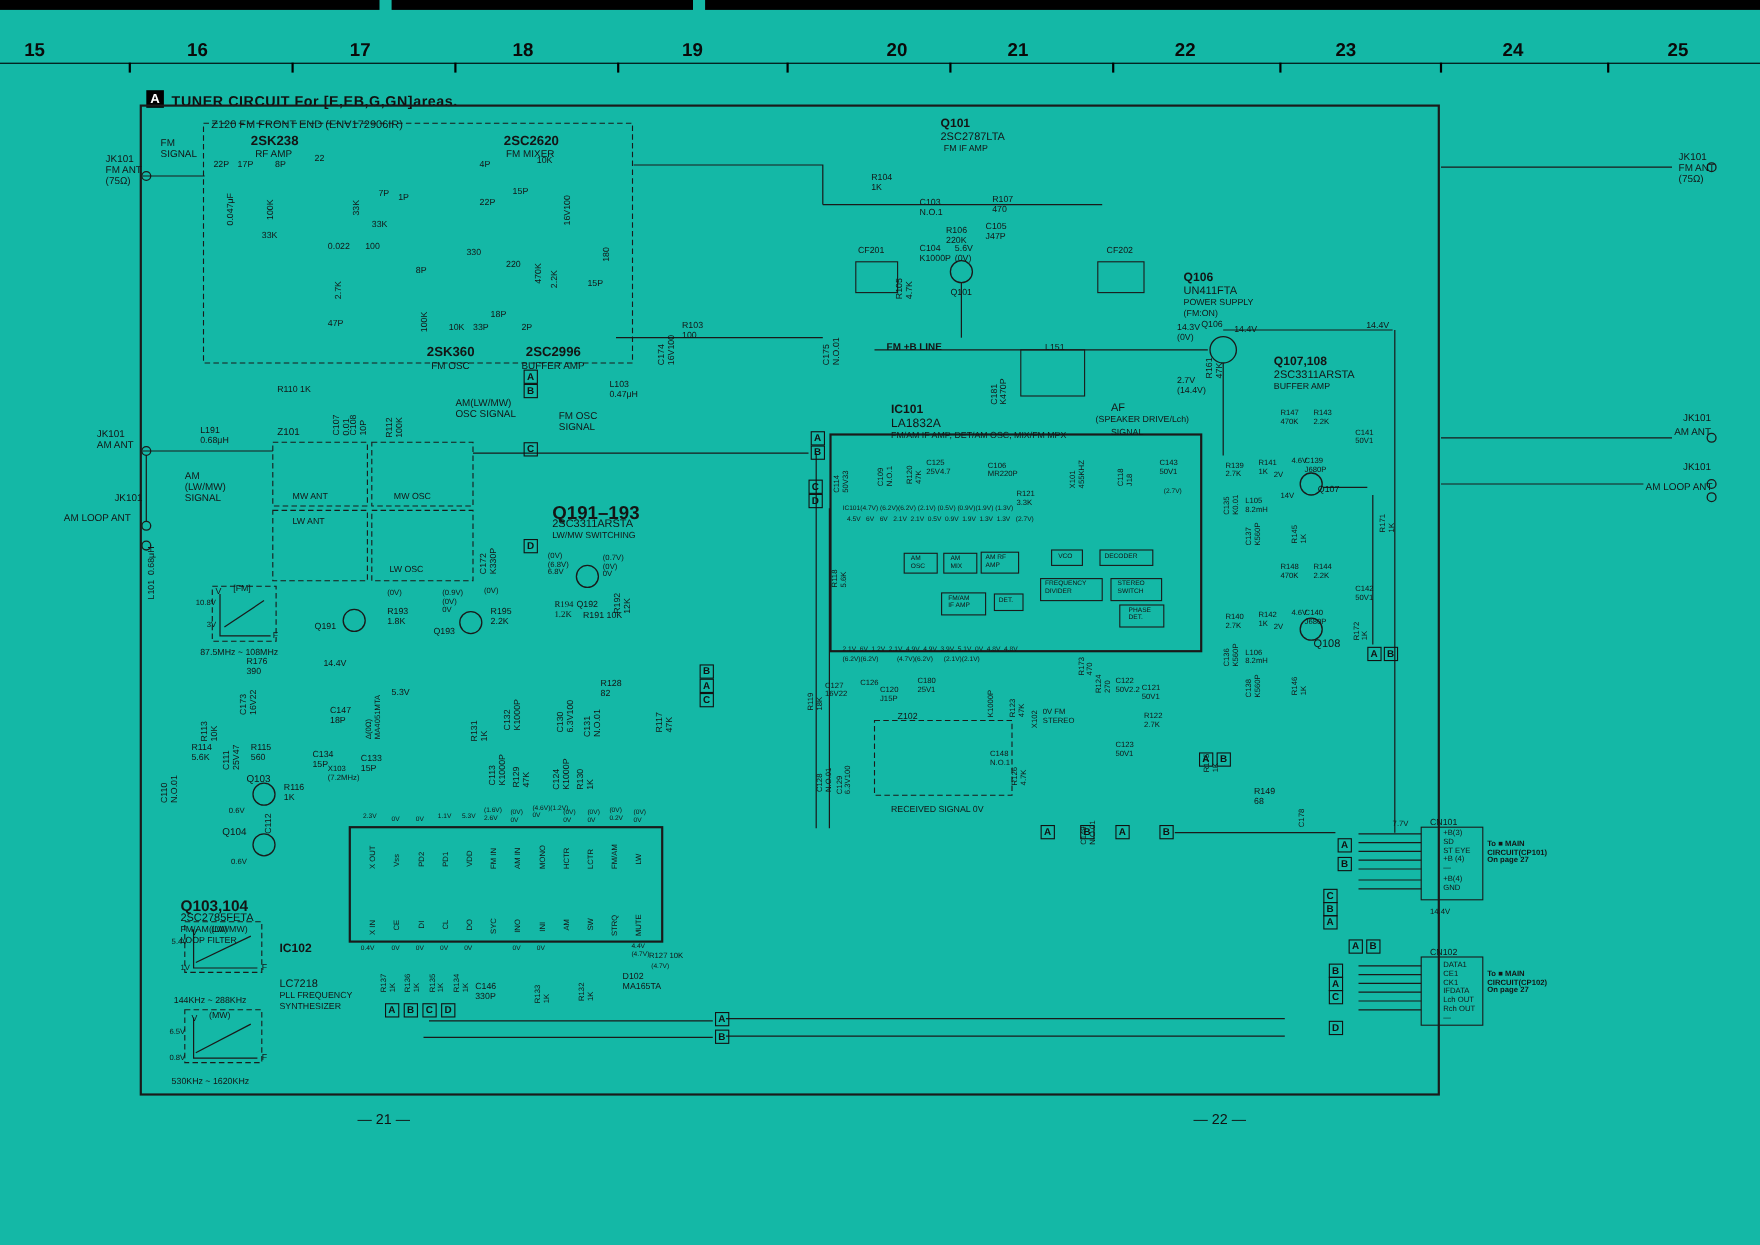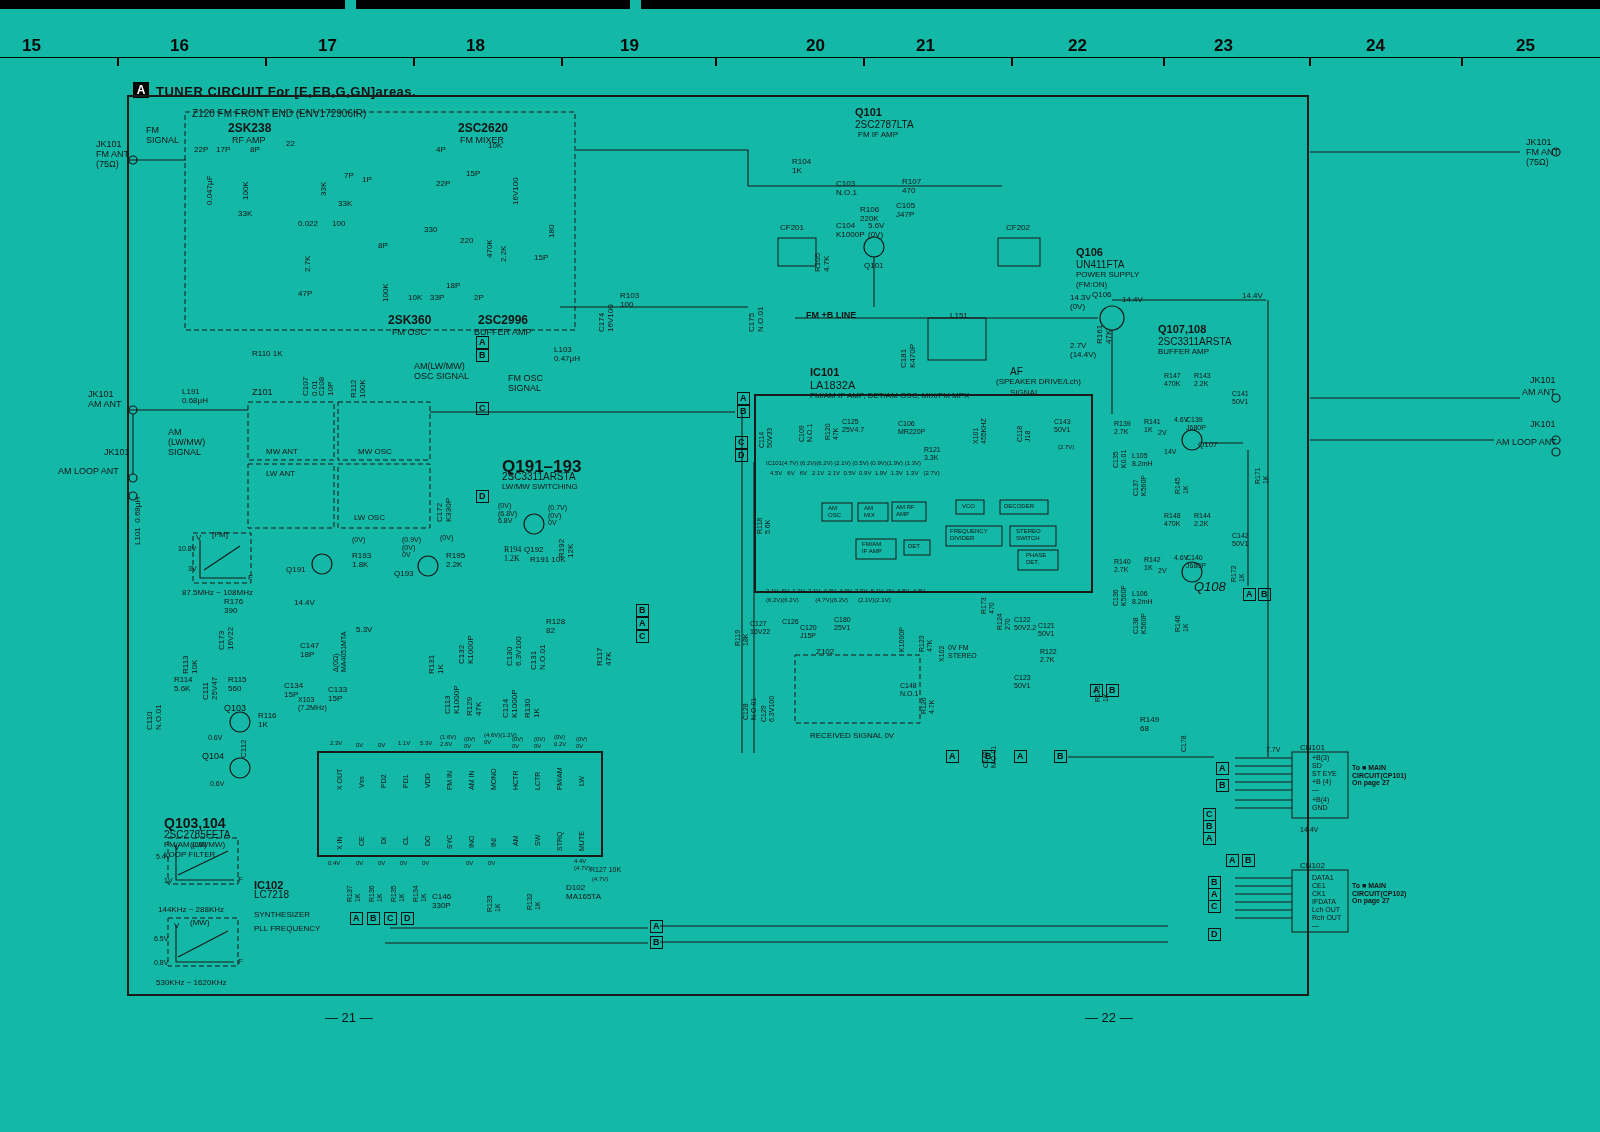--- a/index.html
+++ b/index.html
@@ -431,23 +431,23 @@
       <div class="lbl rot" style="left: 412px; top: 902px; font-size: 7px;">R134
 1K</div>
       <div class="lbl" style="left: 432px; top: 893px; font-size: 8px;">C146
 330P</div>
       <div class="lbl rot" style="left: 486px; top: 912px; font-size: 7px;">R133
 1K</div>
       <div class="lbl rot" style="left: 526px; top: 910px; font-size: 7px;">R132
 1K</div>
       <div class="lbl" style="left: 566px; top: 884px; font-size: 8px;">D102
 MA165TA</div>
-      <div class="lbl bold" style="left: 254px; top: 879px; font-size: 11px;">IC102</div>
+      <div class="lbl bold" style="left: 254px; top: 856px; font-size: 11px;">IC102</div>
       <div class="lbl" style="left: 254px; top: 889px; font-size: 10px;">LC7218</div>
-      <div class="lbl" style="left: 254px; top: 901px; font-size: 8px; margin-top: 24px;">PLL FREQUENCY</div>
+      <div class="lbl" style="left: 254px; top: 901px; font-size: 8px;">PLL FREQUENCY</div>
       <div class="lbl" style="left: 254px; top: 911px; font-size: 8px;">SYNTHESIZER</div>
       <div class="lbl bold" style="left: 164px; top: 816px; font-size: 14px;">Q103,104</div>
       <div class="lbl" style="left: 164px; top: 829px; font-size: 10px;">2SC2785FETA</div>
       <div class="lbl" style="left: 164px; top: 841px; font-size: 8px;">FM/AM (LW/MW)</div>
       <div class="lbl" style="left: 164px; top: 851px; font-size: 8px;">LOOP FILTER</div>
       <div class="lbl" style="left: 174px; top: 844px; font-size: 8px;">V</div>
       <div class="lbl" style="left: 190px; top: 841px; font-size: 8px;">(LW)</div>
       <div class="lbl" style="left: 156px; top: 853px; font-size: 7px;">5.4V</div>
       <div class="lbl" style="left: 164px; top: 877px; font-size: 7px;">1V</div>
       <div class="lbl" style="left: 238px; top: 876px; font-size: 8px;">F</div>
@@ -537,21 +537,21 @@
       <div class="lbl" style="left: 1232px; top: 532px; font-size: 7px;">C142
 50V1</div>
       <div class="lbl" style="left: 1114px; top: 558px; font-size: 7px;">R140
 2.7K</div>
       <div class="lbl" style="left: 1144px; top: 556px; font-size: 7px;">R142
 1K</div>
       <div class="lbl" style="left: 1174px; top: 554px; font-size: 7px;">4.6V</div>
       <div class="lbl" style="left: 1158px; top: 567px; font-size: 7px;">2V</div>
       <div class="lbl" style="left: 1186px; top: 554px; font-size: 7px;">C140
 J680P</div>
-      <div class="lbl" style="left: 1194px; top: 580px; font-size: 13px; font-style: italic;">Q108</div>
+      <div class="lbl" style="left: 1194px; top: 580px; font-size: 10px;">Q108</div>
       <div class="lbl rot" style="left: 1230px; top: 582px; font-size: 7px;">R172
 1K</div>
       <div class="lbl rot" style="left: 1112px; top: 606px; font-size: 7px;">C136
 K560P</div>
       <div class="lbl" style="left: 1132px; top: 590px; font-size: 7px;">L106
 8.2mH</div>
       <div class="lbl rot" style="left: 1132px; top: 634px; font-size: 7px;">C138
 K560P</div>
       <div class="lbl rot" style="left: 1174px; top: 632px; font-size: 7px;">R146
 1K</div>

